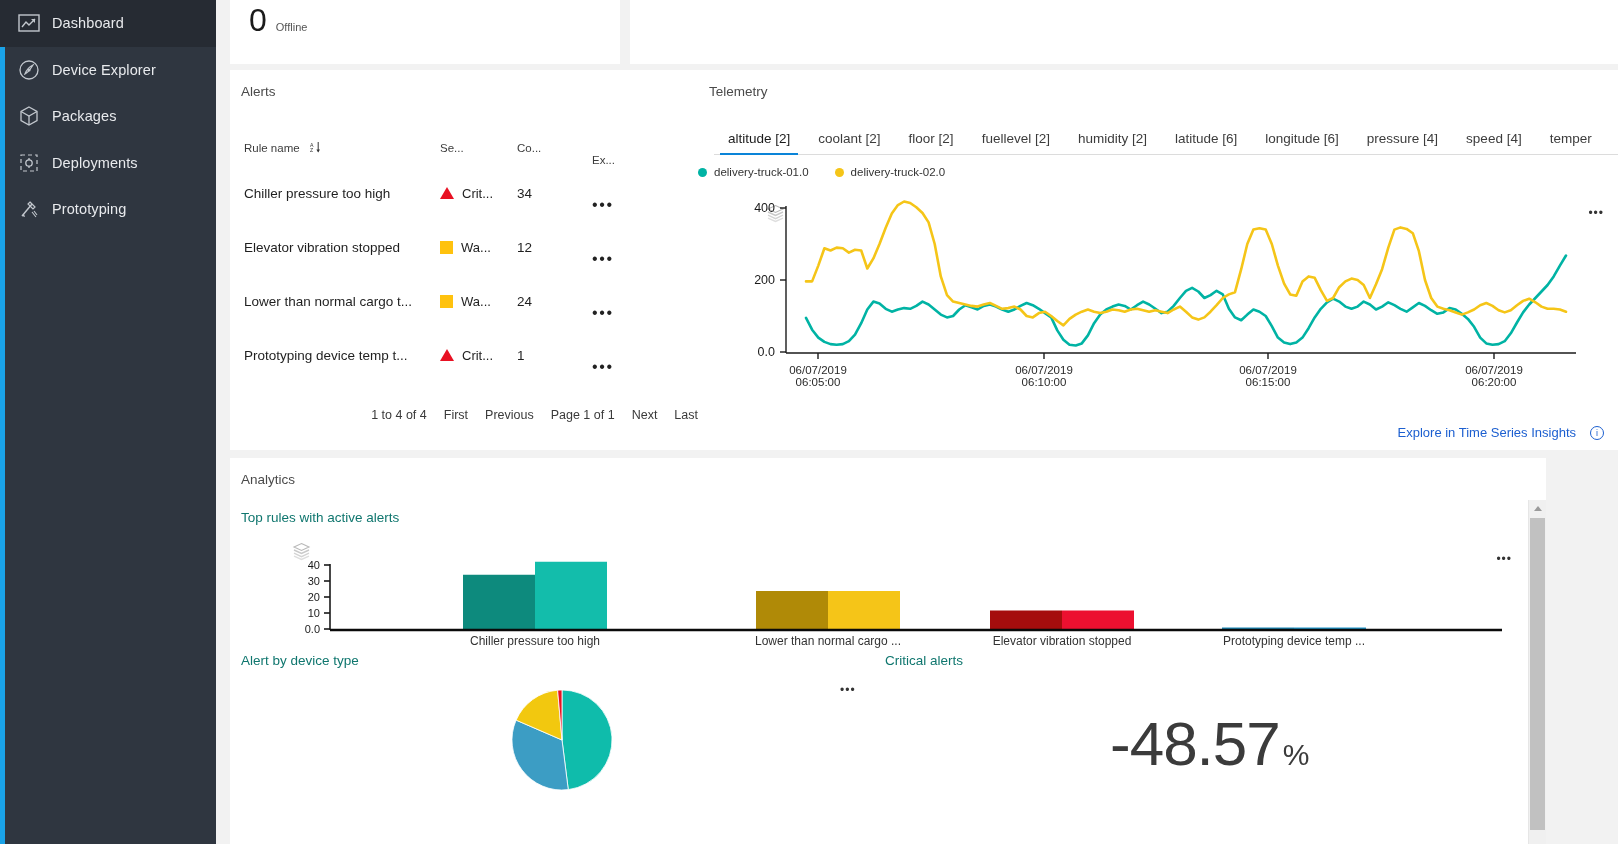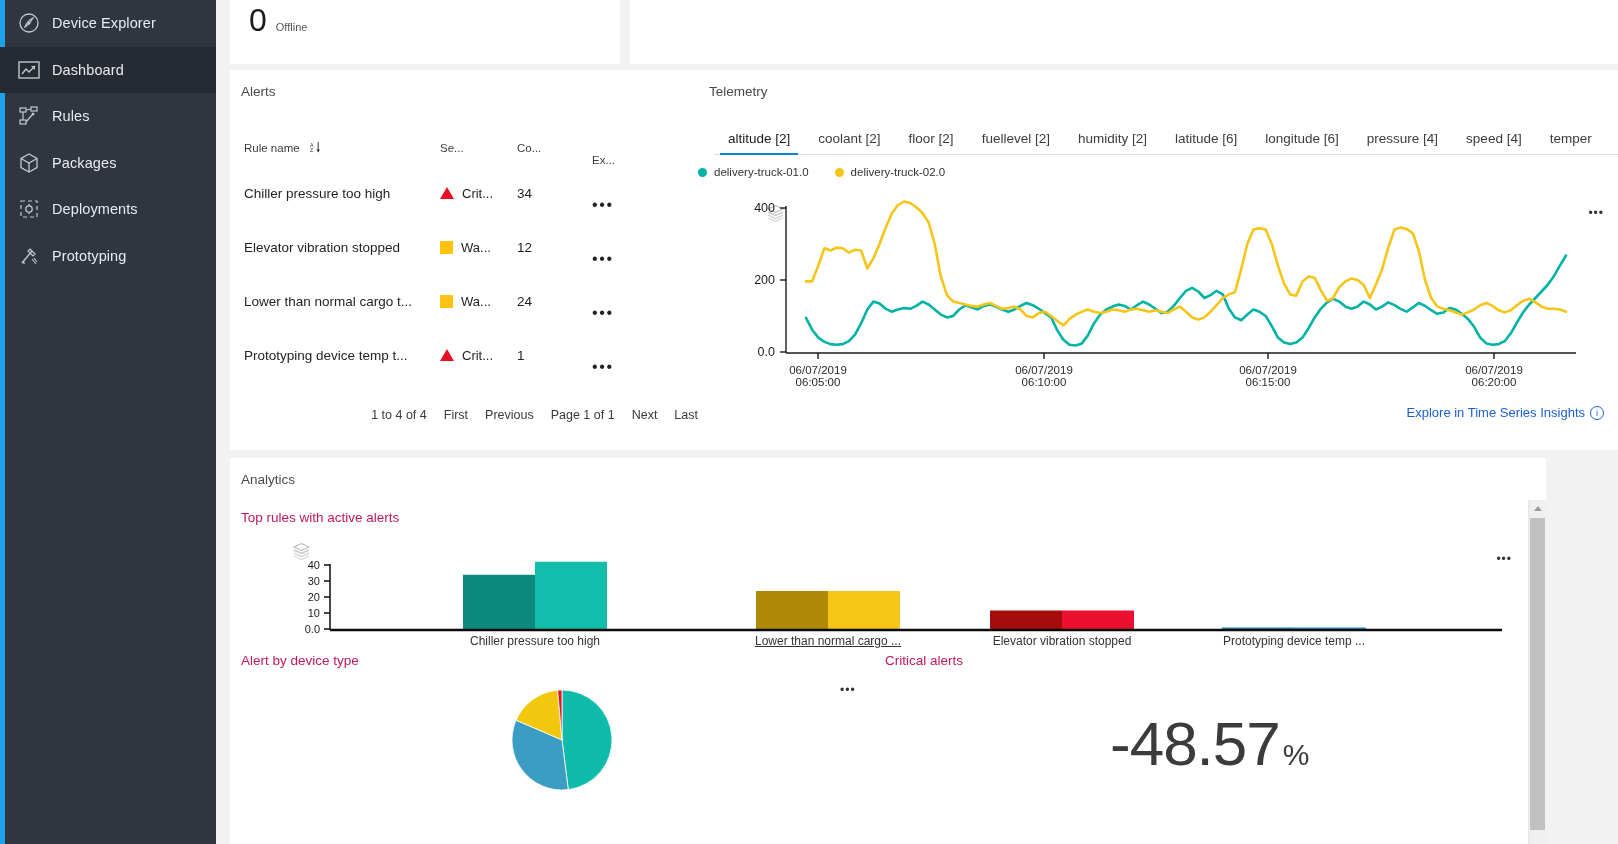--- a/index.html
+++ b/index.html
@@ -72,27 +72,27 @@
 
   .legend{position:absolute;left:0;top:96px;width:920px;display:flex;justify-content:flex-start;gap:26px;font-size:11.5px;color:#333;}
   .leg{display:flex;align-items:center;gap:7px;}
   .leg-dot{width:9px;height:9px;border-radius:50%;}
 
   .layers-ico{position:absolute;cursor:pointer;}
   .chart-kebab{position:absolute;letter-spacing:1px;font-size:12px;color:#333;cursor:pointer;}
 
   .tel-chart{position:absolute;left:30px;top:128px;width:870px;height:270px;}
 
-  .tsi-link{position:absolute;right:14px;top:335px;font-size:13px;color:#1c5fd0;display:flex;align-items:center;gap:5px;cursor:pointer;}
+  .tsi-link{position:absolute;right:14px;top:355px;font-size:13px;color:#1c5fd0;display:flex;align-items:center;gap:14px;cursor:pointer;}
   .info-c{display:inline-block;width:12px;height:12px;border:1px solid #1c5fd0;border-radius:50%;font-size:9px;line-height:12px;text-align:center;}
 
   
   .p-analytics{left:14px;top:458px;width:1316px;height:390px;overflow:hidden;}
   .ana-title{left:11px;top:14px;}
-  .sub-title{position:absolute;font-size:13.5px;color:#be185d;}
+  .sub-title{position:absolute;font-size:13.5px;color:#0f766e;}
   .ana-sub1{left:11px;top:52px;}
   .ana-sub2{left:11px;top:195px;}
   .ana-sub3{left:655px;top:195px;}
 
   .bar-chart{position:absolute;left:40px;top:100px;width:1240px;height:90px;}
   .bar-lbls{position:absolute;left:40px;top:176px;width:1240px;height:18px;}
   .bar-lbl{position:absolute;font-size:12px;color:#333;white-space:nowrap;transform:translateX(-50%);}
 
   .pie-wrap{position:absolute;left:280px;top:230px;width:104px;height:104px;}
   .kpi{position:absolute;left:880px;top:255px;display:flex;align-items:baseline;color:#3b3b3b;}
@@ -106,54 +106,42 @@
   .tri-up{width:0;height:0;border-left:4px solid transparent;border-right:4px solid transparent;border-bottom:5px solid #9a9a9a;}
 </style>
 </head>
 <body>
 
 <div class="app">
 
   <nav class="sidebar">
     <div class="side-accent"></div>
 
+    <div class="nav-item active" style="top:0">
+      <span class="nav-ico">
+        <svg width="22" height="18" viewBox="0 0 22 18">
+            <rect x="1" y="1" width="20" height="16" fill="none" stroke="#cfd4da" stroke-width="1.4"></rect>
+            <polyline points="4,13 8,8 11,11 17,5" fill="none" stroke="#cfd4da" stroke-width="1.4"></polyline>
+            <polygon points="17,5 17,9 13,5" fill="#cfd4da"></polygon>
+          </svg>
+      </span>
+      <span class="nav-label">Dashboard</span>
+    </div>
+
     <div class="nav-item">
       <span class="nav-ico">
         <svg width="22" height="22" viewBox="0 0 22 22">
             <circle cx="11" cy="11" r="9" fill="none" stroke="#cfd4da" stroke-width="1.3"></circle>
             <path d="M7 15 C9 9, 13 7, 15 6 C13 9, 11 13, 7 15 Z" fill="none" stroke="#cfd4da" stroke-width="1.3"></path>
             <circle cx="11" cy="11" r="1.6" fill="#cfd4da"></circle>
           </svg>
       </span>
       <span class="nav-label">Device Explorer</span>
     </div>
 
-    <div class="nav-item active" style="top:0">
-      <span class="nav-ico">
-        <svg width="22" height="18" viewBox="0 0 22 18">
-            <rect x="1" y="1" width="20" height="16" fill="none" stroke="#cfd4da" stroke-width="1.4"></rect>
-            <polyline points="4,13 8,8 11,11 17,5" fill="none" stroke="#cfd4da" stroke-width="1.4"></polyline>
-            <polygon points="17,5 17,9 13,5" fill="#cfd4da"></polygon>
-          </svg>
-      </span>
-      <span class="nav-label">Dashboard</span>
-    </div>
-
-    <div class="nav-item">
-      <span class="nav-ico">
-        <svg width="22" height="22" viewBox="0 0 22 22">
-            <rect x="2" y="3" width="6" height="4" fill="none" stroke="#cfd4da" stroke-width="1.2"></rect>
-            <rect x="13" y="2" width="6" height="4" fill="none" stroke="#cfd4da" stroke-width="1.2"></rect>
-            <rect x="2" y="15" width="6" height="4" fill="none" stroke="#cfd4da" stroke-width="1.2"></rect>
-            <path d="M8 5 L13 4 M5 7 L5 15 M8 17 L14 10" fill="none" stroke="#cfd4da" stroke-width="1.2"></path>
-            <circle cx="15" cy="9" r="1.5" fill="#cfd4da"></circle>
-          </svg>
-      </span>
-      <span class="nav-label">Rules</span>
-    </div>
 
     <div class="nav-item">
       <span class="nav-ico">
         <svg width="22" height="22" viewBox="0 0 22 22">
             <polygon points="11,2 19,6.5 19,15.5 11,20 3,15.5 3,6.5" fill="none" stroke="#cfd4da" stroke-width="1.3"></polygon>
             <polyline points="3,6.5 11,11 19,6.5" fill="none" stroke="#cfd4da" stroke-width="1.3"></polyline>
             <line x1="11" y1="11" x2="11" y2="20" stroke="#cfd4da" stroke-width="1.3"></line>
           </svg>
       </span>
       <span class="nav-label">Packages</span>
@@ -376,21 +364,21 @@
             <rect x="720" y="52.5" width="72" height="19.5" fill="#a50d0d"></rect>
             <rect x="792" y="52.5" width="72" height="19.5" fill="#ec1030"></rect>
             <rect x="952" y="69.5" width="72" height="2.5" fill="#1b87b5"></rect>
             <rect x="1024" y="69.5" width="72" height="2.5" fill="#2196c9"></rect>
           </g>
         <line x1="60" y1="72" x2="1232" y2="72" stroke="#0a0a0a" stroke-width="2.4"></line>
       </svg>
 
       <div class="bar-lbls">
         <span class="bar-lbl" style="left:265px;top:0;">Chiller pressure too high</span>
-        <span class="bar-lbl" style="left:558px;top:0;text-decoration:underline;">Lower than normal cargo ...</span>
+        <span class="bar-lbl" style="left:558px;top:0;">Lower than normal cargo ...</span>
         <span class="bar-lbl" style="left:792px;top:0;">Elevator vibration stopped</span>
         <span class="bar-lbl" style="left:1024px;top:0;">Prototyping device temp ...</span>
       </div>
 
       <div class="sub-title ana-sub2">Alert by device type</div>
       <div class="sub-title ana-sub3">Critical alerts</div>
       <span class="chart-kebab" style="left:610px;top:225px;">•••</span>
 
       <svg class="pie-wrap" viewBox="0 0 104 104">
         <g id="pie-slices">

